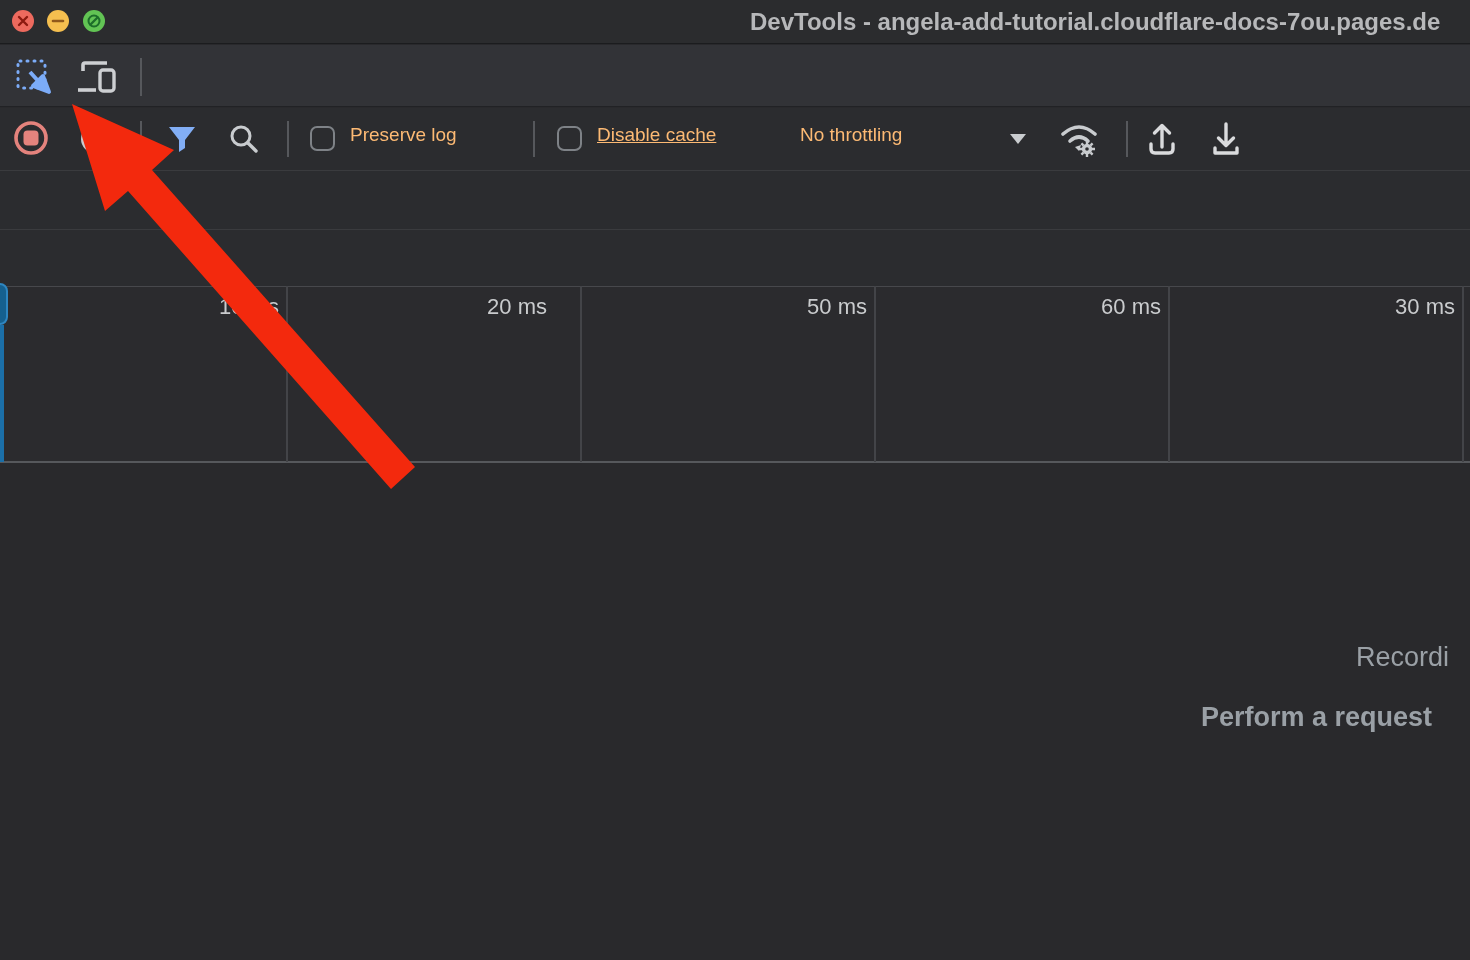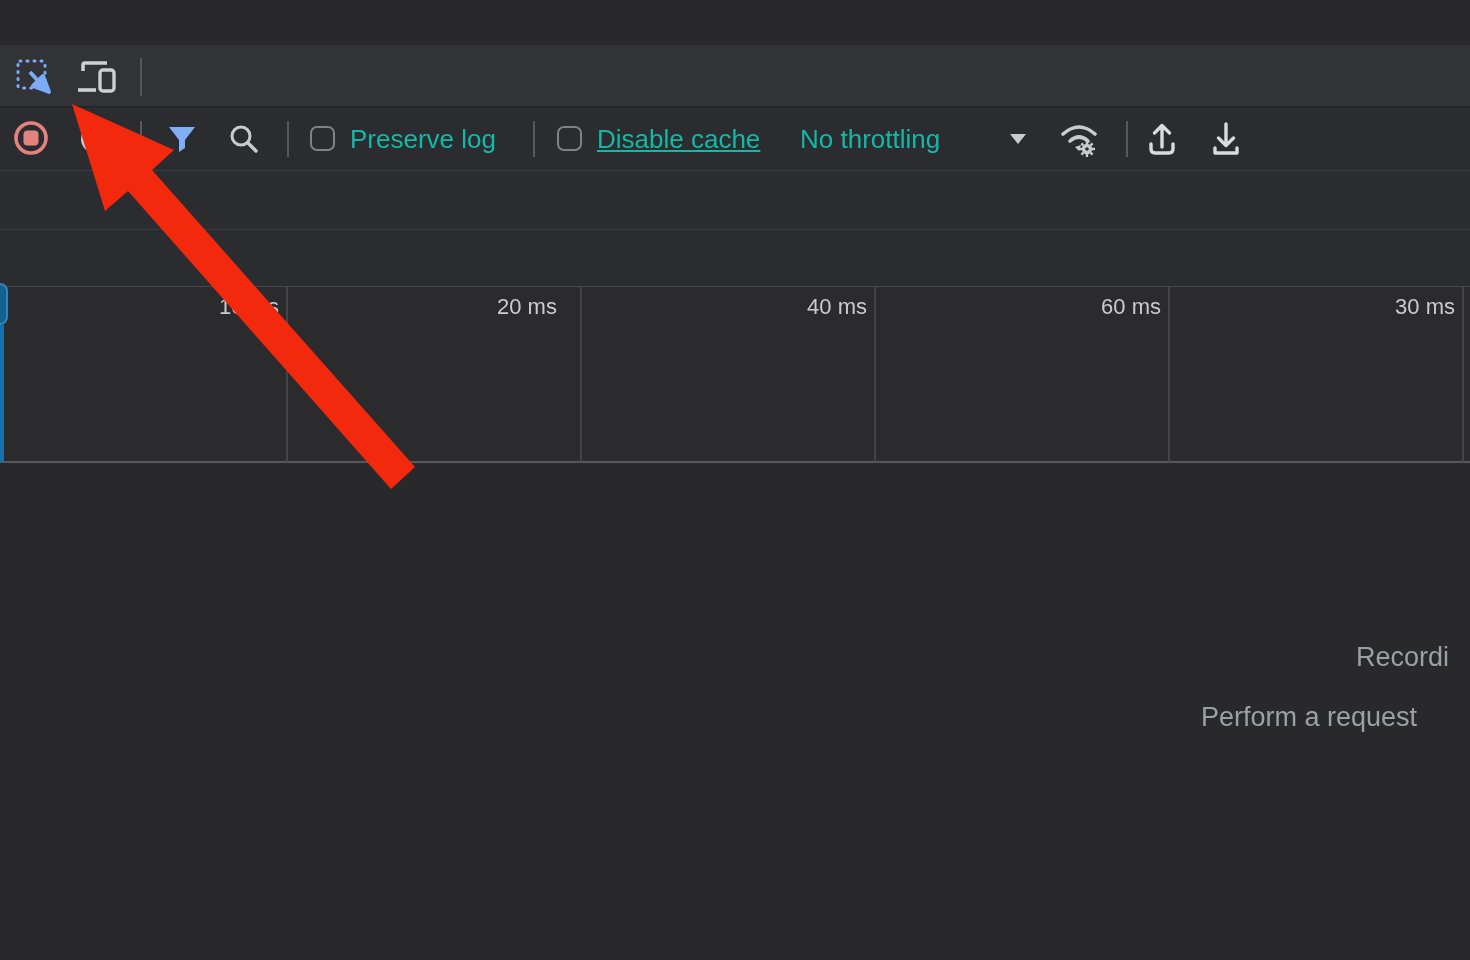--- a/index.html
+++ b/index.html
@@ -18,21 +18,21 @@
   .tab { top:62px; font-size:25px; color:#c9cbce; white-space:nowrap; cursor:default; }
   .tab.active { color:#7cacf8; }
   #tab-underline { left:311px; top:97px; width:162px; height:4px; border-radius:2px; background:#82acf3; }
   .vsep { width:2px; background:#56585c; }
 
   
   #toolbar   { left:0; top:108px; width:1470px; height:62px; background:#2b2c2f; }
   #filterrow { left:0; top:170px; width:1470px; height:59px; background:#2b2c2f; border-top:1px solid #3a3b3e; }
   #checkrow  { left:0; top:229px; width:1470px; height:57px; background:#2b2c2f; border-top:1px solid #3a3b3e; }
 
-  .lbl { font-size:26px; color:#14b8a6; white-space:nowrap; }
+  .lbl { font-size:19px; color:#fdba74; white-space:nowrap; }
   .cb { width:25px; height:25px; border:2.5px solid #7e8287; border-radius:7px; background:transparent; }
 
   #filter-pill { left:8px; top:179px; width:438px; height:40px; border-radius:20px; background:#3c3d40; }
   #filter-input { position:absolute; left:60px; top:2px; width:360px; height:36px; background:transparent; border:none; outline:none;
     font-size:24px; color:#e4e5e7; font-family:"Liberation Sans", sans-serif; }
   #filter-input::placeholder { color:#c6c9cc; opacity:1; }
 
   #all-pill { left:1248px; top:180px; width:48px; height:40px; border-radius:12px; background:#1a5a94;
     display:flex; align-items:center; justify-content:center; font-size:23px; color:#d7e8fb; }
   #fetch-pill { left:1313px; top:179px; width:172px; height:41px; border-radius:14px; border:2px solid #7a7e83;
@@ -51,20 +51,39 @@
   .empty { font-size:27px; color:#9aa0a6; white-space:nowrap; }
 
   svg { display:block; }
   #arrow-overlay { left:0; top:0; width:1470px; height:960px; pointer-events:none; z-index:50; }
 </style>
 </head>
 <body>
 
 <div id="stage">
 
+  <div id="titlebar" class="abs">
+    <div class="abs tl" style="left:12px; background:#ed6a5e;">
+      <svg width="22" height="22">
+          <path d="M7 7 L15 15 M15 7 L7 15" stroke="#8c1a10" stroke-width="2.4" stroke-linecap="round"></path>
+        </svg>
+    </div>
+    <div class="abs tl" style="left:47px; background:#f5bf4f;">
+      <svg width="22" height="22">
+          <path d="M6 11 H16" stroke="#90591b" stroke-width="2.6" stroke-linecap="round"></path>
+        </svg>
+    </div>
+    <div class="abs tl" style="left:83px; background:#62c454;">
+      <svg width="22" height="22">
+          <circle cx="11" cy="11" r="5.5" fill="none" stroke="#1d6e2a" stroke-width="2"></circle>
+          <path d="M7.5 14.5 L14.5 7.5" stroke="#1d6e2a" stroke-width="2.4" stroke-linecap="round"></path>
+        </svg>
+    </div>
+    <div id="win-title" class="abs">DevTools - angela-add-tutorial.cloudflare-docs-7ou.pages.de</div>
+  </div>
 
   <div id="tabbar" class="abs">
     <div class="abs" style="left:15px; top:13px;">
       <svg width="40" height="38">
         <rect x="3" y="3" width="27" height="27" rx="2" fill="none" stroke="#7cacf8" stroke-width="3" stroke-dasharray="1 6" stroke-linecap="round"></rect>
         <path d="M34 34 L18 28 L28 18 Z M25 25 L15 14" fill="#7cacf8" stroke="#7cacf8" stroke-width="4" stroke-linejoin="round"></path>
       </svg>
     </div>
     <div class="abs" style="left:76px; top:12px;">
       <svg width="44" height="40">
@@ -187,32 +206,32 @@
     <span class="abs lbl" style="left:358px; top:242px;">3rd-party requests</span>
   </div>
 
   <div id="timeline" class="abs"></div>
   <div class="abs gridline" style="left:286px;"></div>
   <div class="abs gridline" style="left:580px;"></div>
   <div class="abs gridline" style="left:874px;"></div>
   <div class="abs gridline" style="left:1168px;"></div>
   <div class="abs gridline" style="left:1462px;"></div>
   <span class="abs tick" style="left:189px;">10 ms</span>
-  <span class="abs tick" style="left:482px;text-align:center;">20 ms</span>
-  <span class="abs tick" style="left:777px;">40 ms</span>
+  <span class="abs tick" style="left:457px;">20 ms</span>
+  <span class="abs tick" style="left:777px;">50 ms</span>
   <span class="abs tick" style="left:1071px;">60 ms</span>
   <span class="abs tick" style="left:1365px;">30 ms</span>
 
   <div id="tl-marker" class="abs">
     
   </div>
   <div id="tl-marker-line" class="abs"></div>
 
   <div id="content" class="abs">
     <span class="abs empty" style="left:1356px; top:177px;">Recordi</span>
-    <span class="abs empty" style="left:1201px; top:237px;">Perform a request</span>
+    <span class="abs empty" style="left:1201px; top:237px;font-weight:bold;">Perform a request</span>
   </div>
 
   <svg id="arrow-overlay" class="abs" viewBox="0 0 1470 960">
     <polygon points="72,104 174,150 152,170 415,467 391,489 128,191 105,211" fill="#f3290d"></polygon>
   </svg>
 
 </div>
 
 </body></html>

